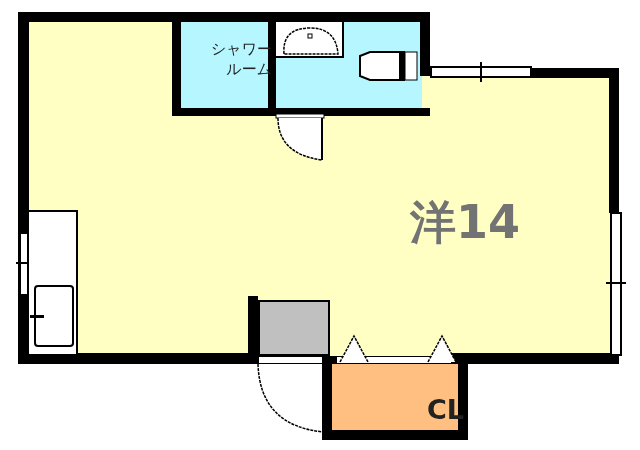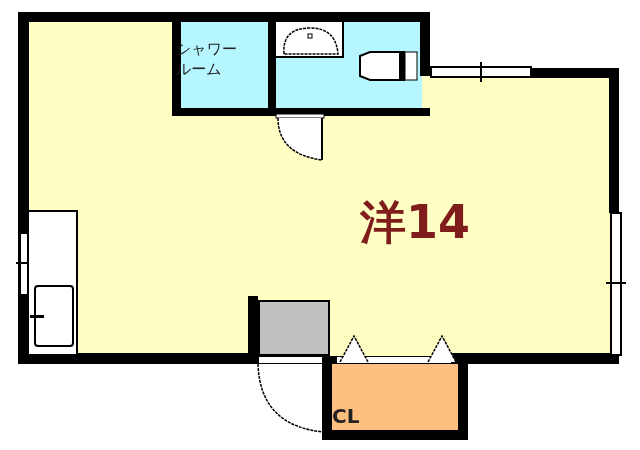--- a/index.html
+++ b/index.html
@@ -4,21 +4,21 @@
 <style>
   html, body { margin:0; padding:0; background:#ffffff; }
   body { width:640px; height:450px; position:relative; overflow:hidden; font-family:"DejaVu Sans", sans-serif; }
   .abs { position:absolute; box-sizing:border-box; }
   .wall { background:#000; }
   .floor { background:#ffffc4; }
   .wet { background:#b6f6ff; }
   .cl { background:#ffbf80; }
   .gray { background:#c0c0c0; border:2px solid #000; }
   .win { background:#fff; border:2px solid #000; }
-  .label { color:#222; font-weight:normal; text-align:left; }
+  .label { color:#222; font-weight:normal; text-align:right; }
   svg { position:absolute; overflow:visible; }
 </style>
 </head>
 <body>
 
 <div class="abs floor" style="left:28px;top:20px;width:584px;height:336px;"></div>
 
 <div class="abs" style="left:428px;top:0px;width:212px;height:72px;background:#fff;"></div>
 
 <div class="abs wet" style="left:180px;top:20px;width:92px;height:92px;"></div>
@@ -74,17 +74,17 @@
 
 <div class="abs wall" style="left:322px;top:356px;width:146px;height:84px;"></div>
 <div class="abs cl" style="left:332px;top:364px;width:126px;height:66px;"></div>
 <div class="abs" style="left:336px;top:356px;width:116px;height:8px;background:#fff;border:1px solid #000;"></div>
 <svg style="left:336px;top:332px;" width="36" height="32">
   <path d="M4 30 L18 4 L32 30" fill="#fff" stroke="#000" stroke-width="1.5" stroke-dasharray="3,1"></path>
 </svg>
 <svg style="left:424px;top:332px;" width="36" height="32">
   <path d="M4 30 L18 4 L32 30" fill="#fff" stroke="#000" stroke-width="1.5" stroke-dasharray="3,1"></path>
 </svg>
-<div class="abs label" style="left:332px;top:404px;width:132px;font-size:20px;font-weight:bold;">CL</div>
+<div class="abs label" style="left:332px;top:394px;width:132px;font-size:27px;font-weight:bold;">CL</div>
 
 <div class="abs label" style="left:176px;top:40px;width:96px;font-size:15px;">シャワー</div>
 <div class="abs label" style="left:176px;top:60px;width:96px;font-size:15px;">ルーム</div>
-<div class="abs label" style="left:360px;top:192px;width:160px;font-size:46px;font-weight:bold;color:#7f1d1d;">洋14</div>
+<div class="abs label" style="left:360px;top:192px;width:160px;font-size:46px;font-weight:bold;color:#737373;">洋14</div>
 
 </body></html>

